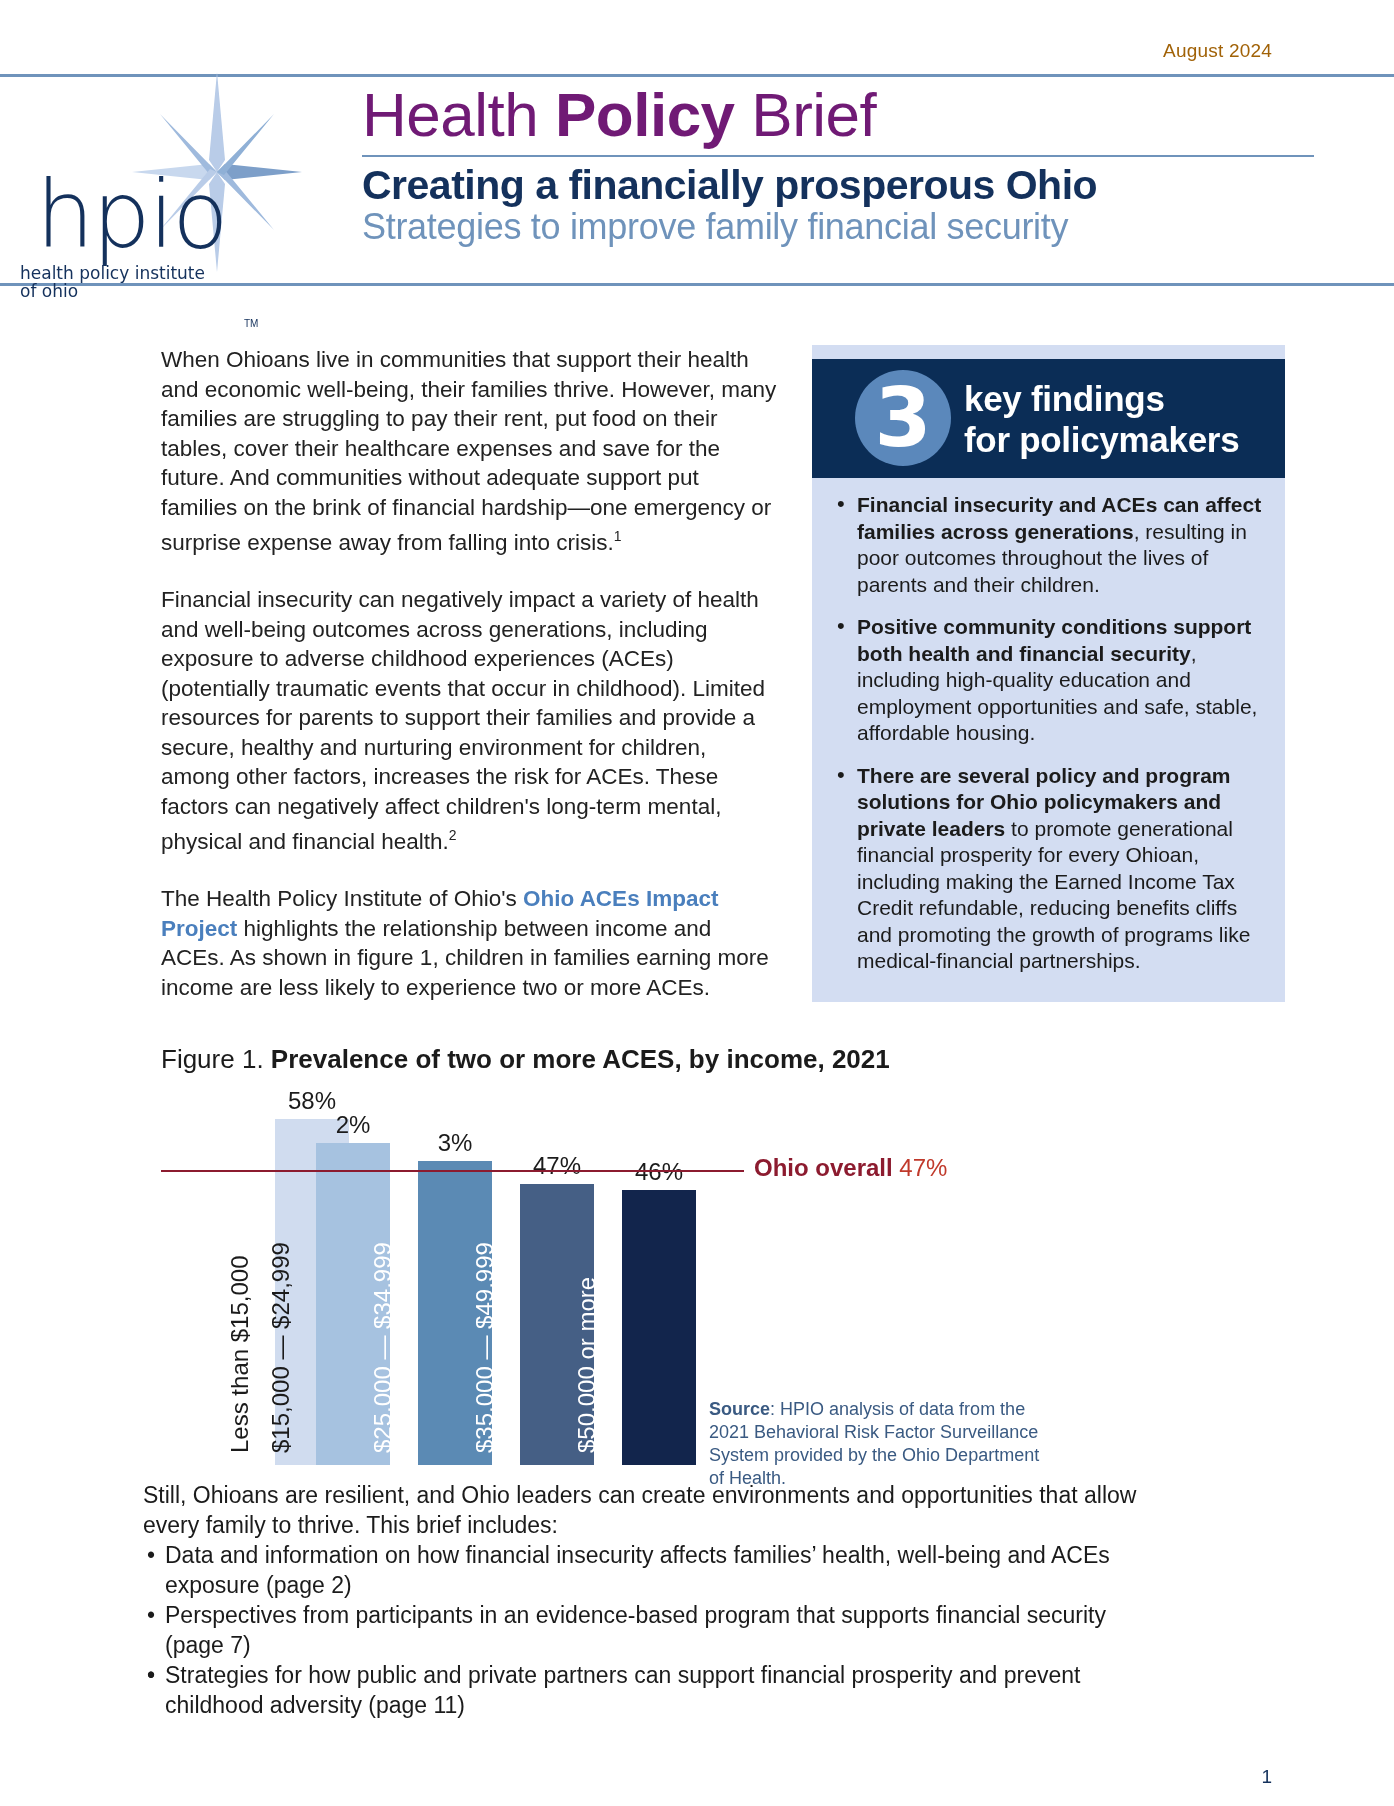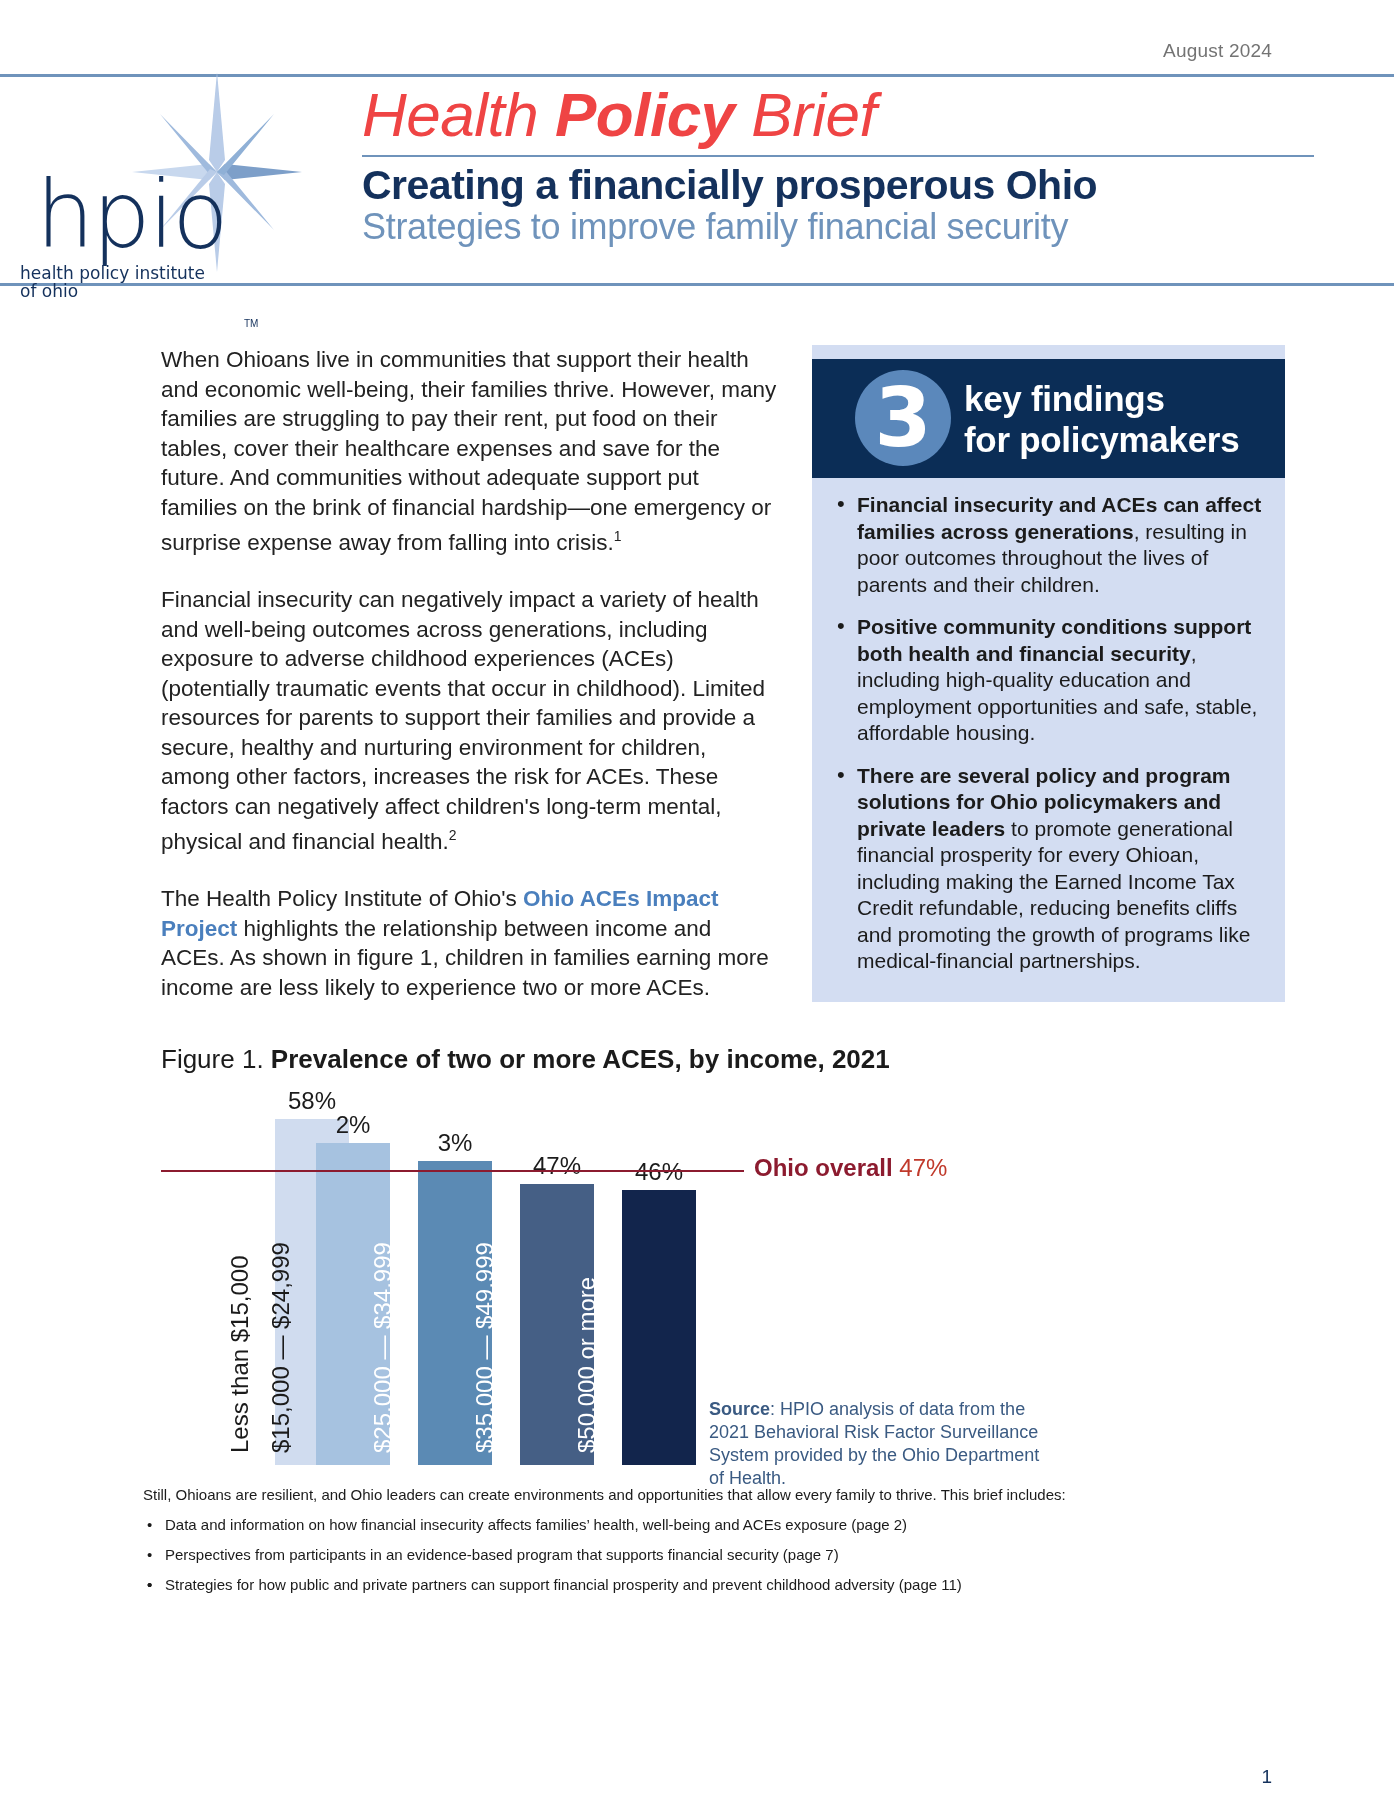--- a/index.html
+++ b/index.html
@@ -9,21 +9,21 @@
     font-family:"Liberation Sans", sans-serif;
     color:#1b1b1b;
     position:relative;
     overflow:hidden;
   }
   .page { position:relative; width:1394px; height:1806px; }
 
   
   .date {
     position:absolute; top:40px; right:122px;
-    font-size:19px; color:#737373; letter-spacing:0.2px;
+    font-size:19px; color:#a16207; letter-spacing:0.2px;
   }
   .rule-top {
     position:absolute; left:0; top:74px; width:1394px; height:3px;
     background:#6f93bb;
   }
   .rule-bottom {
     position:absolute; left:0; top:283px; width:1394px; height:3px;
     background:#6f93bb;
   }
   .logo-wrap {
@@ -37,22 +37,22 @@
   }
   .logo-sub {
     position:absolute; left:8px; top:186px; width:210px;
     text-align:left; font-size:17px; color:#14315c; line-height:1.08;
     font-family:"DejaVu Sans", sans-serif;
   }
   .logo-tm { position:absolute; left:232px; top:240px; font-size:10px; color:#14315c; }
 
   .title-block { position:absolute; left:362px; top:84px; width:960px; }
   .t-main {
-    font-size:62px; color:#ef4444; font-weight:300; line-height:1.0;
-    letter-spacing:-0.5px; white-space:nowrap;font-style:italic;
+    font-size:62px; color:#701a75; font-weight:300; line-height:1.0;
+    letter-spacing:-0.5px; white-space:nowrap;
   }
   .t-main b { font-weight:700; }
   .t-rule { height:2px; background:#6f93bb; margin:9px 0 6px 0; width:952px; }
   .t-sub {
     font-size:41px; font-weight:700; color:#14315c; line-height:1.08;
     letter-spacing:-0.5px; white-space:nowrap;
   }
   .t-sub2 {
     font-size:36px; font-weight:400; color:#6f93bb; line-height:1.1;
     letter-spacing:-0.3px; white-space:nowrap;
@@ -137,21 +137,21 @@
 
   .source {
     position:absolute; left:709px; top:1398px; width:340px;
     font-size:18px; line-height:23px; color:#3a5a82;
   }
   .source b { font-weight:700; }
 
   
   .bottom {
     position:absolute; left:143px; top:1480px; width:1000px;
-    font-size:15px; line-height:30px; color:#1b1b1b;
+    font-size:23px; line-height:30px; color:#1b1b1b;
   }
   .bottom .intro { margin:0 0 0 0; }
   .b-item { position:relative; padding-left:22px; }
   .b-bullet { position:absolute; left:4px; top:0; }
 
   .pageno {
     position:absolute; right:122px; bottom:18px;
     font-size:19px; color:#14315c;
   }
 </style>

